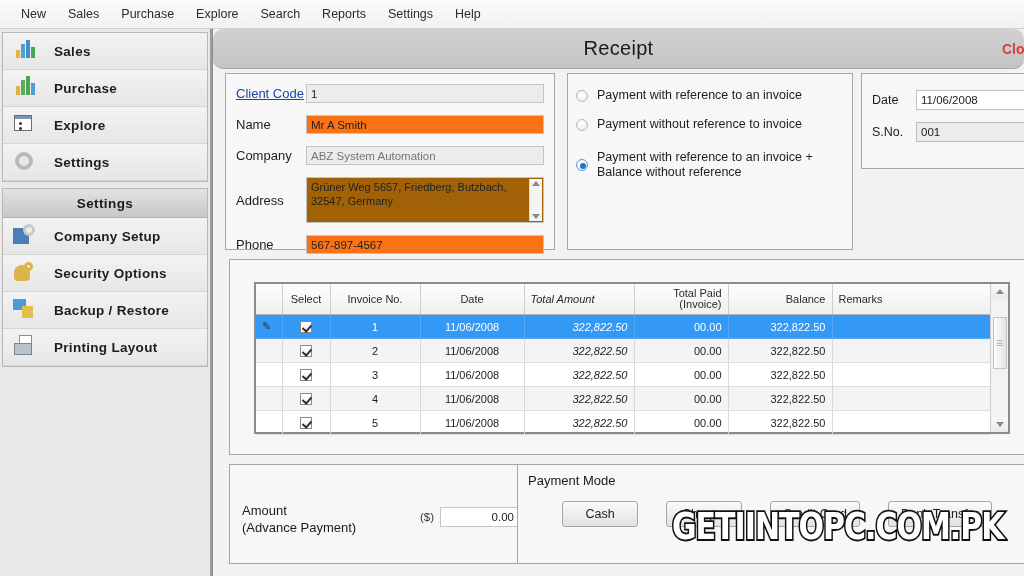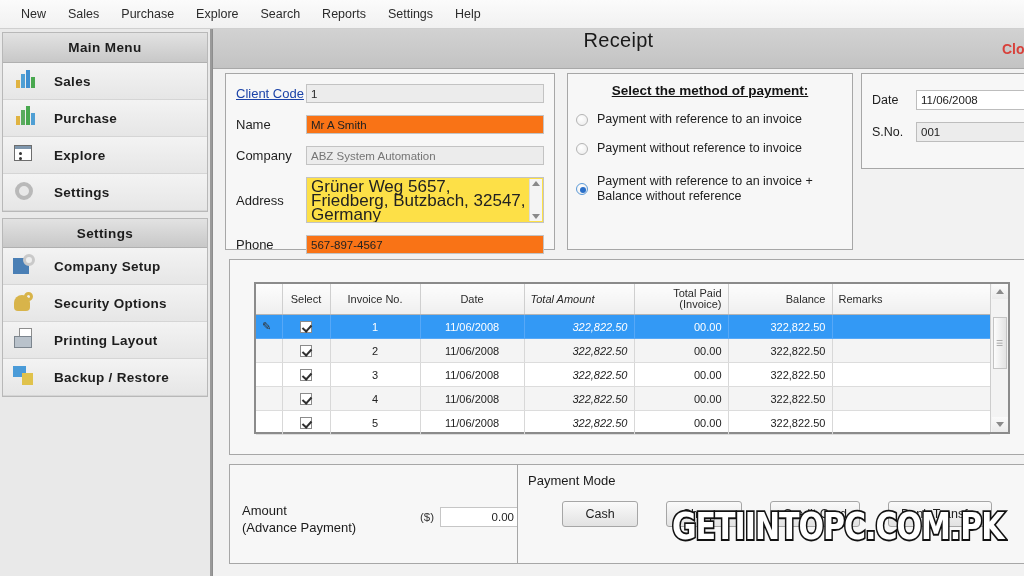--- a/index.html
+++ b/index.html
@@ -74,21 +74,21 @@
     position: absolute; top: 29px; left: 212px;
     width: 812px; height: 547px;
     background: #f2f2f2;
     border-left: 1px solid #8d8d8d;
   }
   #titlebar {
     position: relative;
     height: 40px;
     background: linear-gradient(#d2d2d2, #c3c3c3);
     border-bottom: 1px solid #a8a8a8;
-    display: flex; align-items: flex-start; justify-content: center;
+    display: flex; align-items: center; justify-content: center; border-radius: 10px;
   }
   #titlebar .title {
     font-size: 20px; color: #1a1a1a; letter-spacing: .3px;
   }
   #closebtn {
     position: absolute; right: -8px; top: 12px;
     font-size: 14px; font-weight: bold;
     color: #d8403a;
     white-space: nowrap;
     overflow: hidden;
@@ -136,22 +136,22 @@
     color: #222;
     padding: 1px 4px;
     line-height: 17px;
     font-family: "Liberation Sans", sans-serif;
     outline: none;
   }
   .finput.readonly { background: #ececec; color: #2a2a2a; }
   .finput.ph { background: #ececec; color: #a2a2a2; }
   .faddr {
     flex: 1; height: 46px;
-    border: 1px solid #c3c3c3; background: #fde047;
-    font-size: 17px; color: #222;
+    border: 1px solid #c3c3c3; background: #a16207;
+    font-size: 11px; color: #222;
     padding: 2px 16px 2px 4px;
     line-height: 14px;
     position: relative;
     overflow: hidden;
   }
   .addr-scroll {
     position: absolute; right: 1px; top: 1px;
     width: 13px; height: 42px;
     background: #f4f4f4; border-left: 1px solid #dcdcdc;
     display: flex; flex-direction: column; justify-content: space-between;
@@ -350,21 +350,20 @@
     <div class="menu-item">Explore</div>
     <div class="menu-item">Search</div>
     <div class="menu-item">Reports</div>
     <div class="menu-item">Settings</div>
     <div class="menu-item">Help</div>
   </div>
 
   <div id="sidebar">
 
     <div class="side-group first">
-      <div class="group-header">Main Menu</div>
 
       <div class="side-item">
         <span class="ico">
           <span class="ic ic-bars">
             <i style="left:2px;height:8px;background:#e0b341;"></i>
             <i style="left:7px;height:14px;background:#4f9fd4;"></i>
             <i style="left:12px;height:18px;background:#3f8fd0;"></i>
             <i style="left:17px;height:11px;background:#49a84f;"></i>
           </span>
         </span>
@@ -416,32 +415,32 @@
       <div class="side-item">
         <span class="ico">
           <span class="ic ic-lock" style="top:5px;left:2px;"></span>
           <span class="ic" style="top:2px;left:12px;width:9px;height:9px;border:3px solid #d8b44a;border-radius:50%;"></span>
         </span>
         <span class="lbl">Security Options</span>
       </div>
 
       <div class="side-item">
         <span class="ico">
+          <span class="ic ic-bk" style="top:2px;left:1px;width:13px;height:11px;"></span>
+          <span class="ic" style="top:9px;left:10px;width:11px;height:12px;background:#e0c24b;"></span>
+        </span>
+        <span class="lbl">Backup / Restore</span>
+      </div>
+
+      <div class="side-item">
+        <span class="ico">
           <span class="ic" style="top:1px;left:7px;width:13px;height:12px;background:#fff;border:1px solid #8d8d8d;"></span>
           <span class="ic ic-pr" style="top:9px;left:2px;"></span>
         </span>
         <span class="lbl">Printing Layout</span>
-      </div>
-
-      <div class="side-item">
-        <span class="ico">
-          <span class="ic ic-bk" style="top:2px;left:1px;width:13px;height:11px;"></span>
-          <span class="ic" style="top:9px;left:10px;width:11px;height:12px;background:#e0c24b;"></span>
-        </span>
-        <span class="lbl">Backup / Restore</span>
       </div>
     </div>
   </div>
 
   <div id="mainwin">
 
     <div id="titlebar">
       <span class="title">Receipt</span>
       <span id="closebtn">Close</span>
     </div>
@@ -471,21 +470,20 @@
             </span>
           </div>
         </div>
         <div class="frow" style="margin-top:12px;">
           <span class="flabel">Phone</span>
           <input class="finput" style="margin-right: 10px;" value="567-897-4567">
         </div>
       </div>
 
       <div class="panel" id="panel-pay">
-        <div class="pay-title">Select the method of payment:</div>
 
         <div class="radio-row">
           <span class="radio"></span>
           <span class="radio-lbl">Payment with reference to an invoice</span>
         </div>
 
         <div class="radio-row">
           <span class="radio"></span>
           <span class="radio-lbl">Payment without reference to invoice</span>
         </div>

